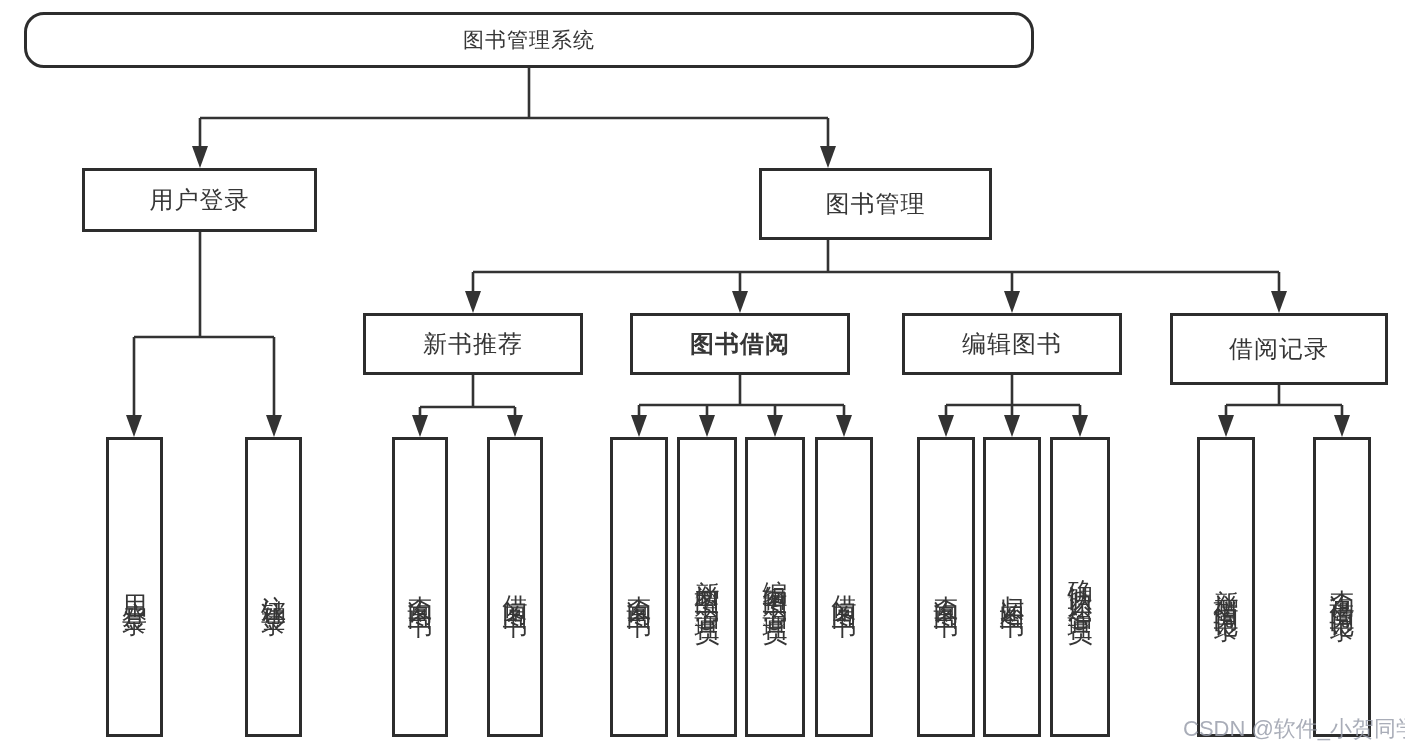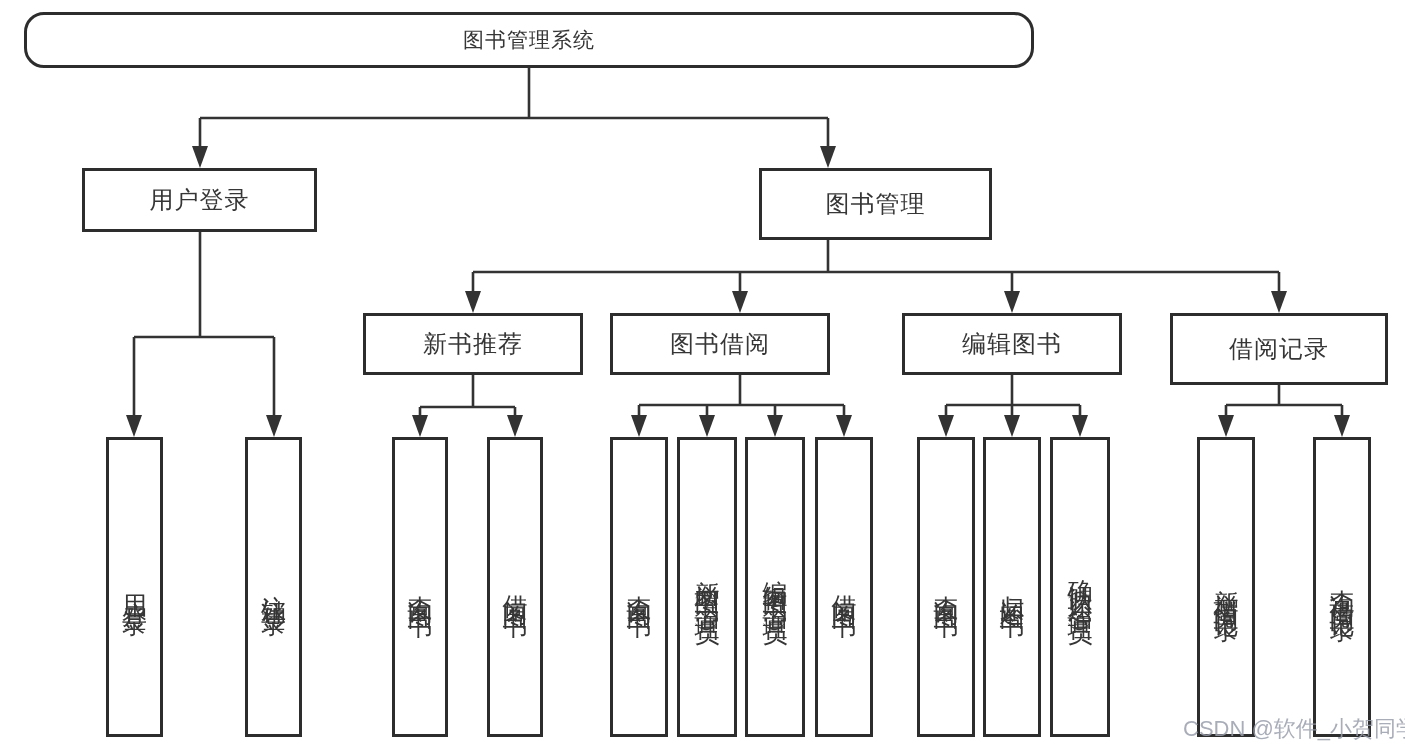--- a/index.html
+++ b/index.html
@@ -71,21 +71,21 @@
       <polygon points="1334,415 1350,415 1342,437"></polygon>
     </g>
   </svg>
 
   <div class="node h-node root-node" style="left:24px; top:12px; width:1010px; height:56px;">图书管理系统</div>
 
   <div class="node h-node" style="left:82px; top:168px; width:235px; height:64px;">用户登录</div>
   <div class="node h-node" style="left:712px; top:168px; width:233px; height:72px;margin-left:47px;">图书管理</div>
 
   <div class="node h-node" style="left:363px; top:313px; width:220px; height:62px;">新书推荐</div>
-  <div class="node h-node" style="left:610px; top:313px; width:220px; height:62px;">图书借阅</div>
+  <div class="node h-node" style="left:630px; top:313px; width:220px; height:62px;font-weight:bold;">图书借阅</div>
   <div class="node h-node" style="left:902px; top:313px; width:220px; height:62px;">编辑图书</div>
   <div class="node h-node" style="left:1170px; top:313px; width:218px; height:72px;">借阅记录</div>
 
   <div class="node v-node" style="left:106px; top:437px; width:57px; height:300px;">
     <span>用户登录</span>
   </div>
   <div class="node v-node" style="left:245px; top:437px; width:57px; height:300px;">
     <span>注销登录</span>
   </div>
 

